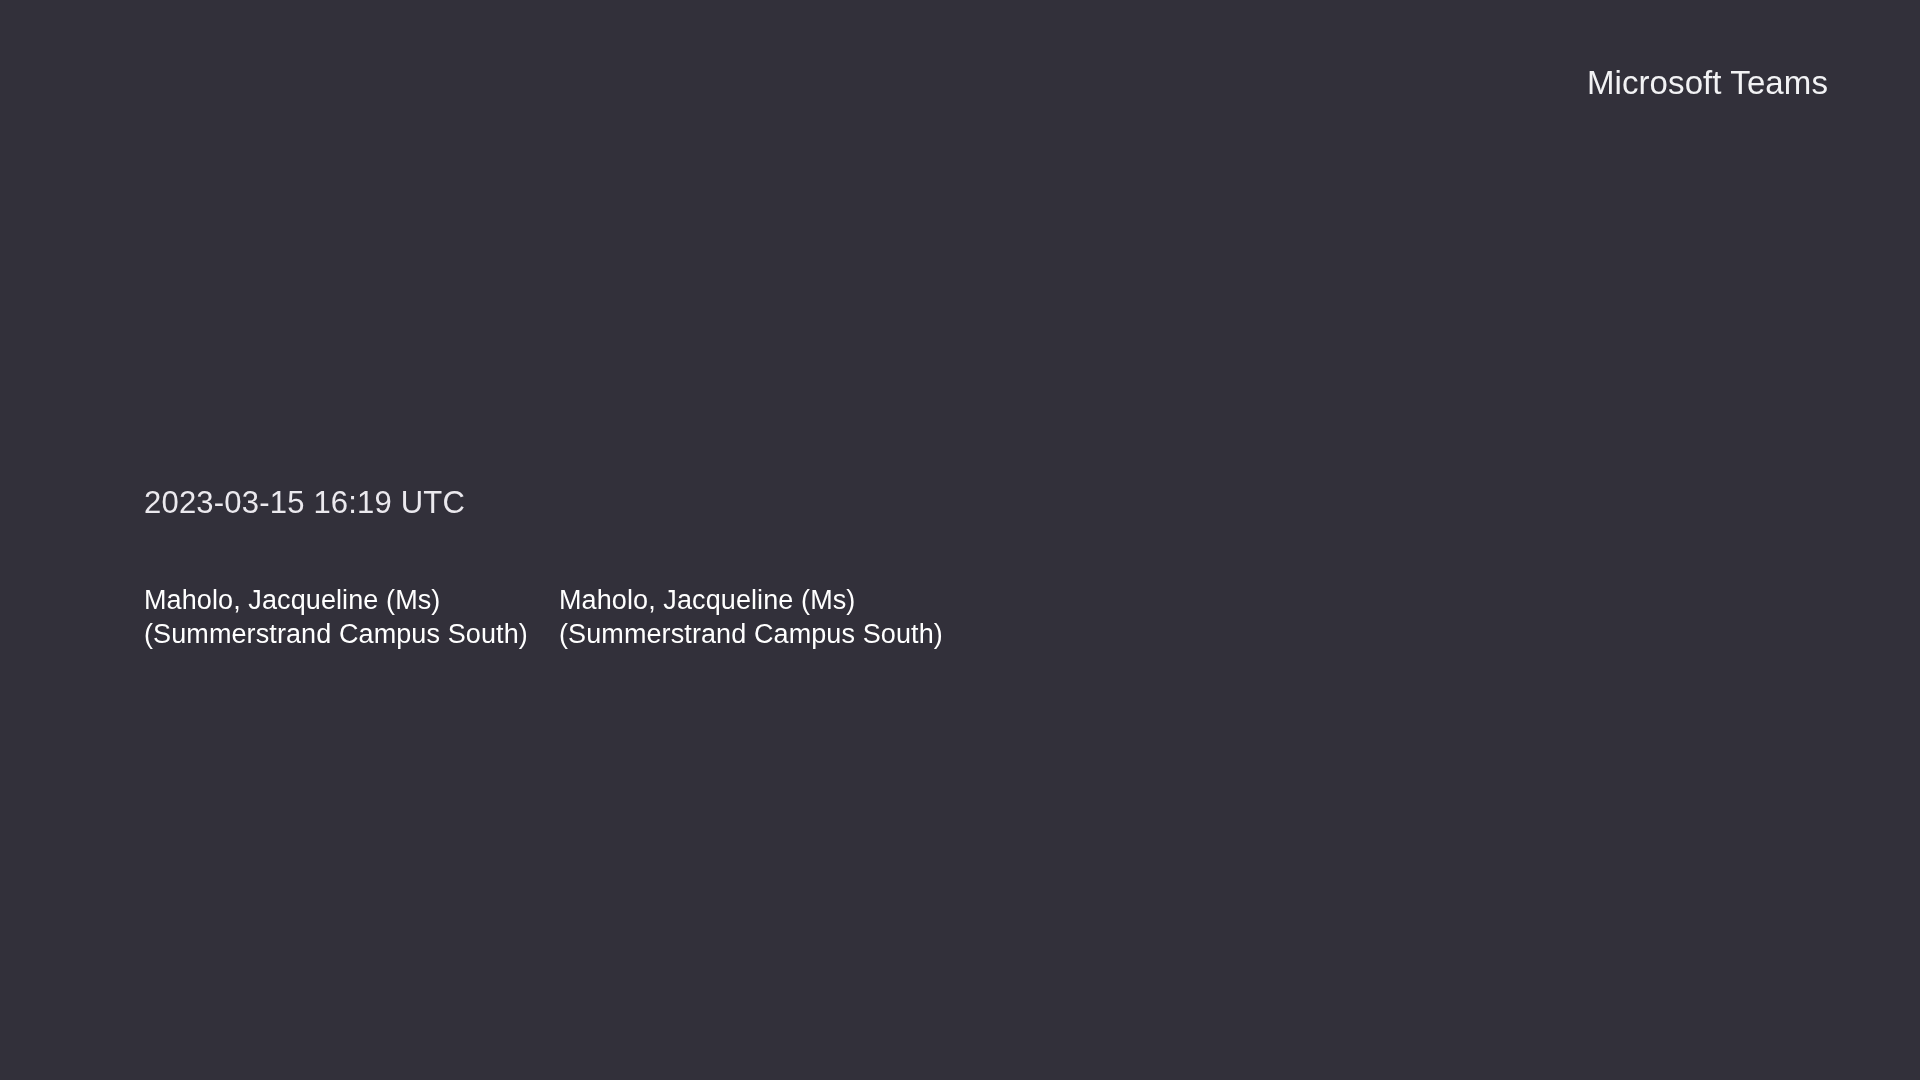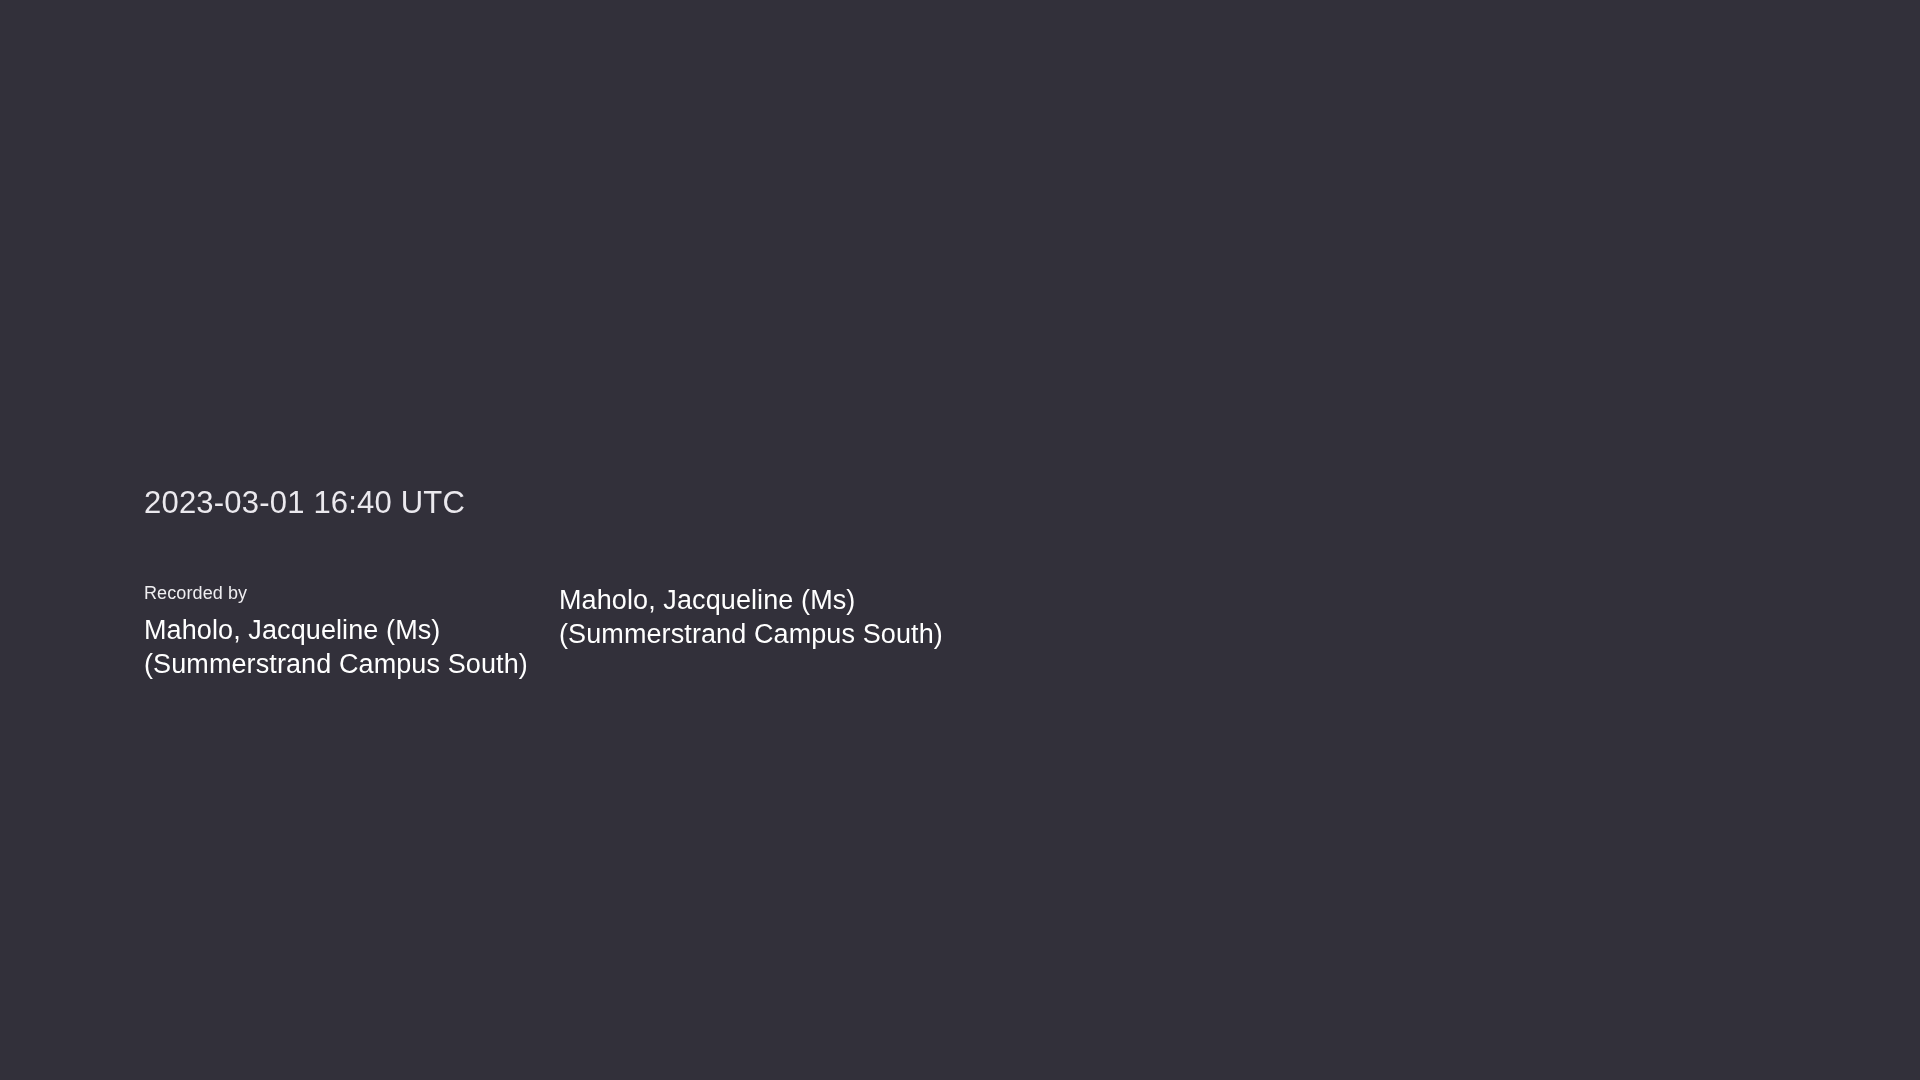--- a/index.html
+++ b/index.html
@@ -105,30 +105,32 @@
     color: #ffffff;
     margin: 0;
     letter-spacing: 0.1px;
   }
 </style>
 </head>
 <body>
 
 <div id="stage">
 
+  <div class="brand-bar">
+    <div class="brand-text">Microsoft Teams</div>
+  </div>
 
   <div class="content">
 
 
-    <p class="deck-subtitle">2023-03-01 16:40 UTC</p>
+    <p class="deck-subtitle">2023-03-15 16:19 UTC</p>
 
     <div class="meta-row">
 
       <div class="meta-col">
-        <p class="meta-label">Recorded by</p>
         <p class="meta-value">Maholo, Jacqueline (Ms) (Summerstrand Campus South)</p>
       </div>
 
       <div class="meta-col">
         <p class="meta-value">Maholo, Jacqueline (Ms) (Summerstrand Campus South)</p>
       </div>
 
     </div>
   </div>
 

